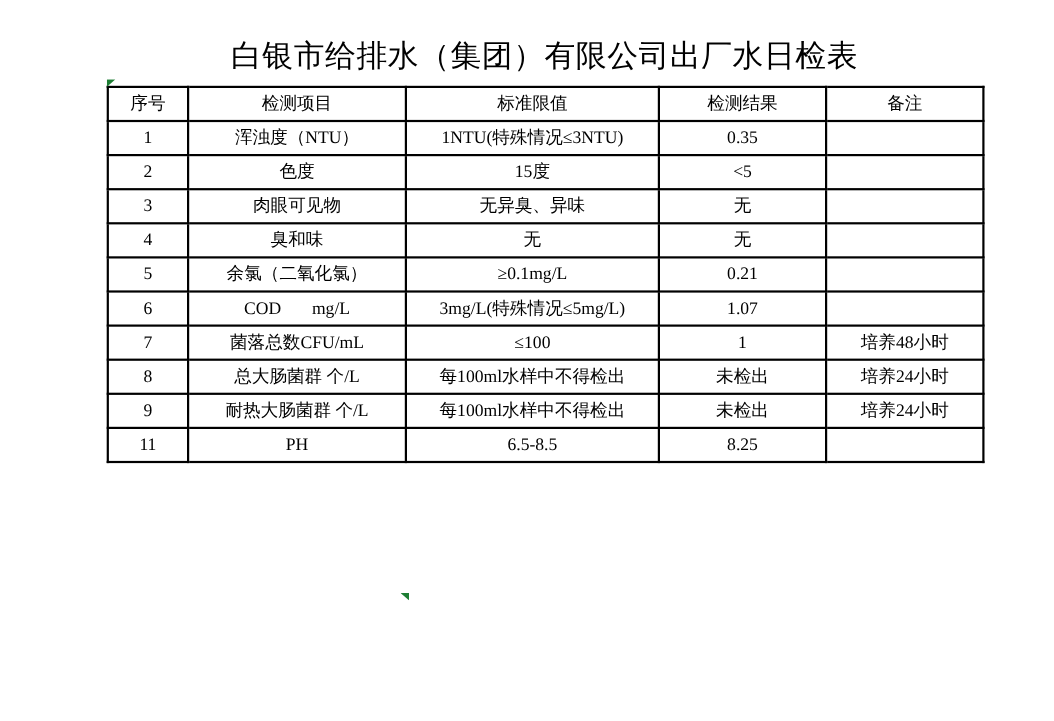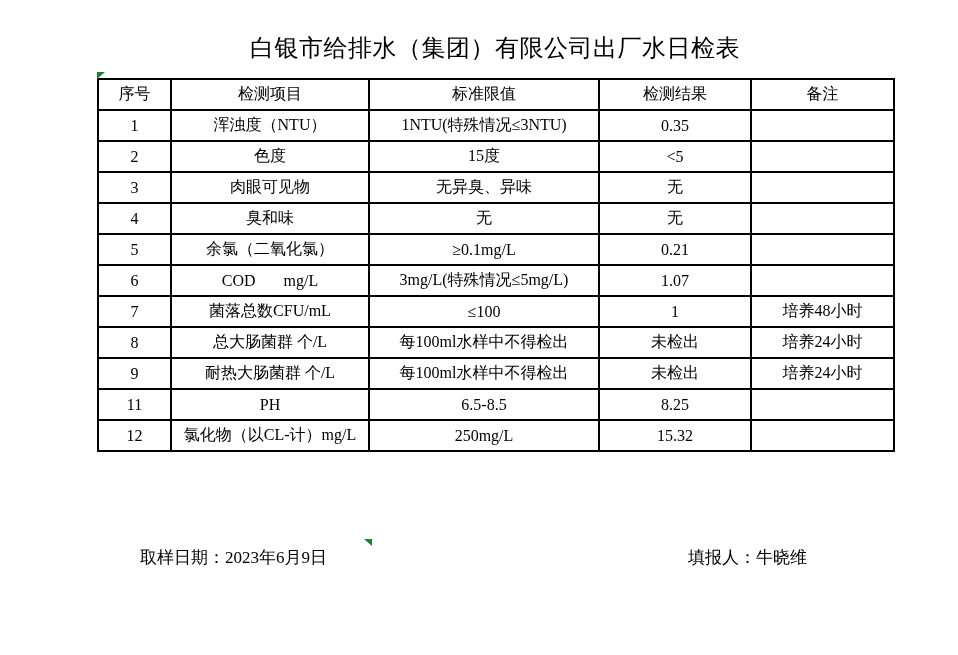--- a/index.html
+++ b/index.html
@@ -13,21 +13,21 @@
     color: #000;
     overflow: hidden;
   }
   .title {
     position: absolute;
     top: 32px;
     left: 97px;
     width: 796px;
     margin: 0;
     text-align: center;
-    font-size: 24px;
+    font-size: 28px;
     font-weight: normal;
     letter-spacing: 0.5px;
     white-space: nowrap;
   }
   table.grid {
     position: absolute;
     left: 97px;
     top: 78px;
     width: 796px;
     border-collapse: collapse;
@@ -148,26 +148,17 @@
         <td>未检出</td>
         <td>培养24小时</td>
       </tr>
       <tr>
         <td>11</td>
         <td>PH</td>
         <td>6.5-8.5</td>
         <td>8.25</td>
         <td></td>
       </tr>
-      <tr>
-        <td>12</td>
-        <td>氯化物（以CL-计）mg/L</td>
-        <td>250mg/L</td>
-        <td>15.32</td>
-        <td></td>
-      </tr>
     </tbody>
 </table>
 
 <div class="footer-line">
-  <span class="f-sampling">取样日期：2023年6月9日</span>
-  <span class="f-reporter">填报人：牛晓维</span>
 </div>
 
 </body></html>

